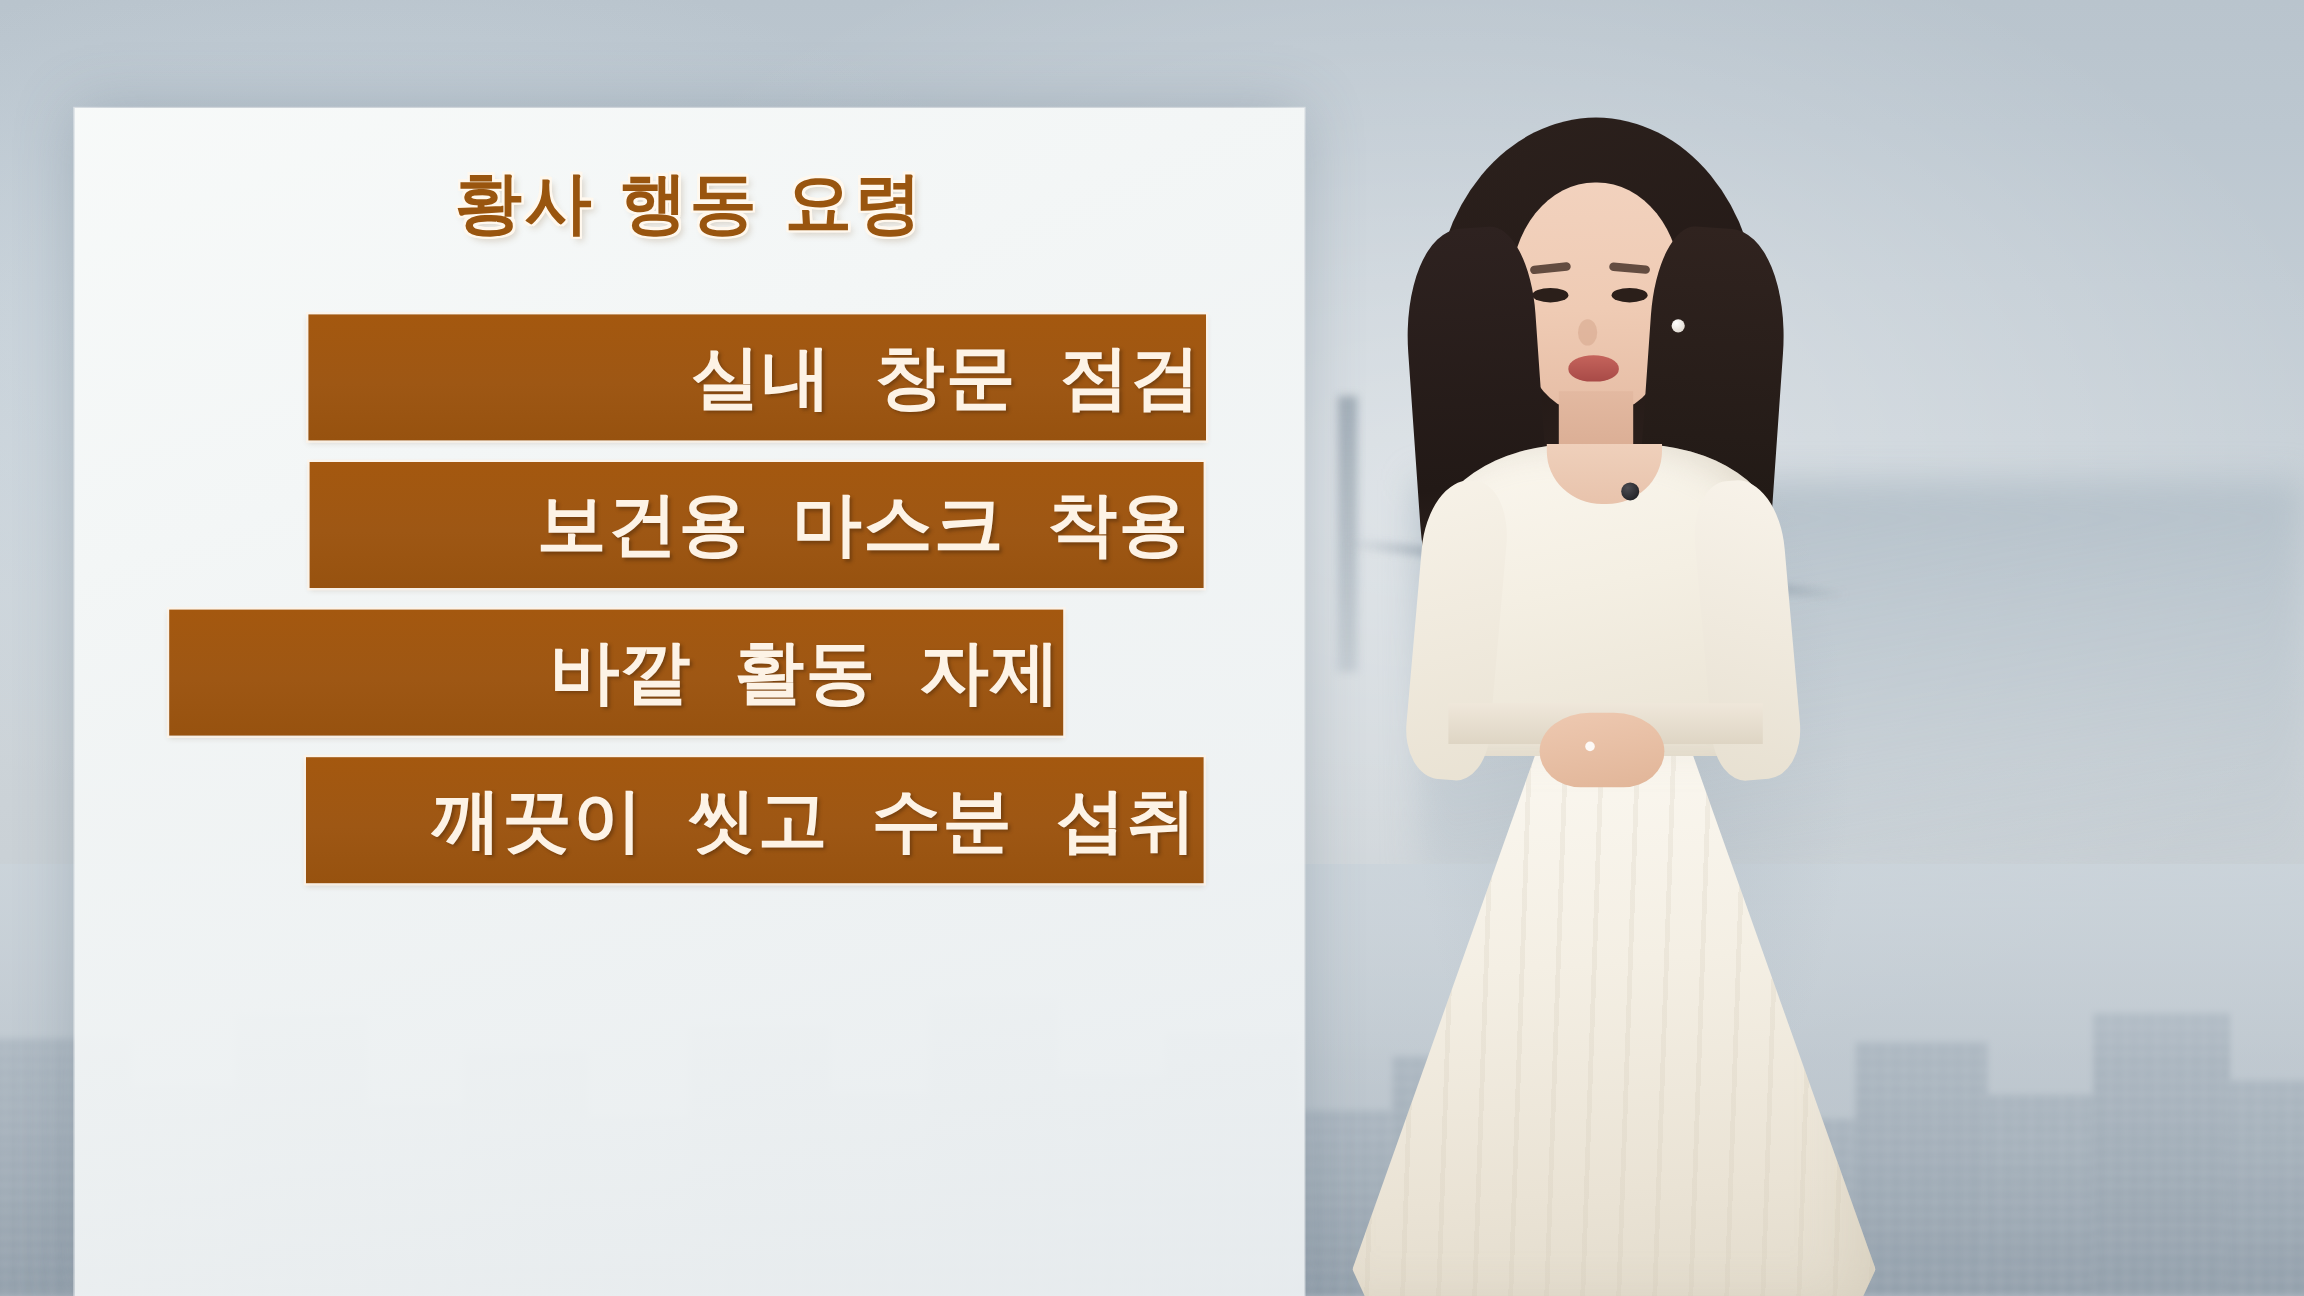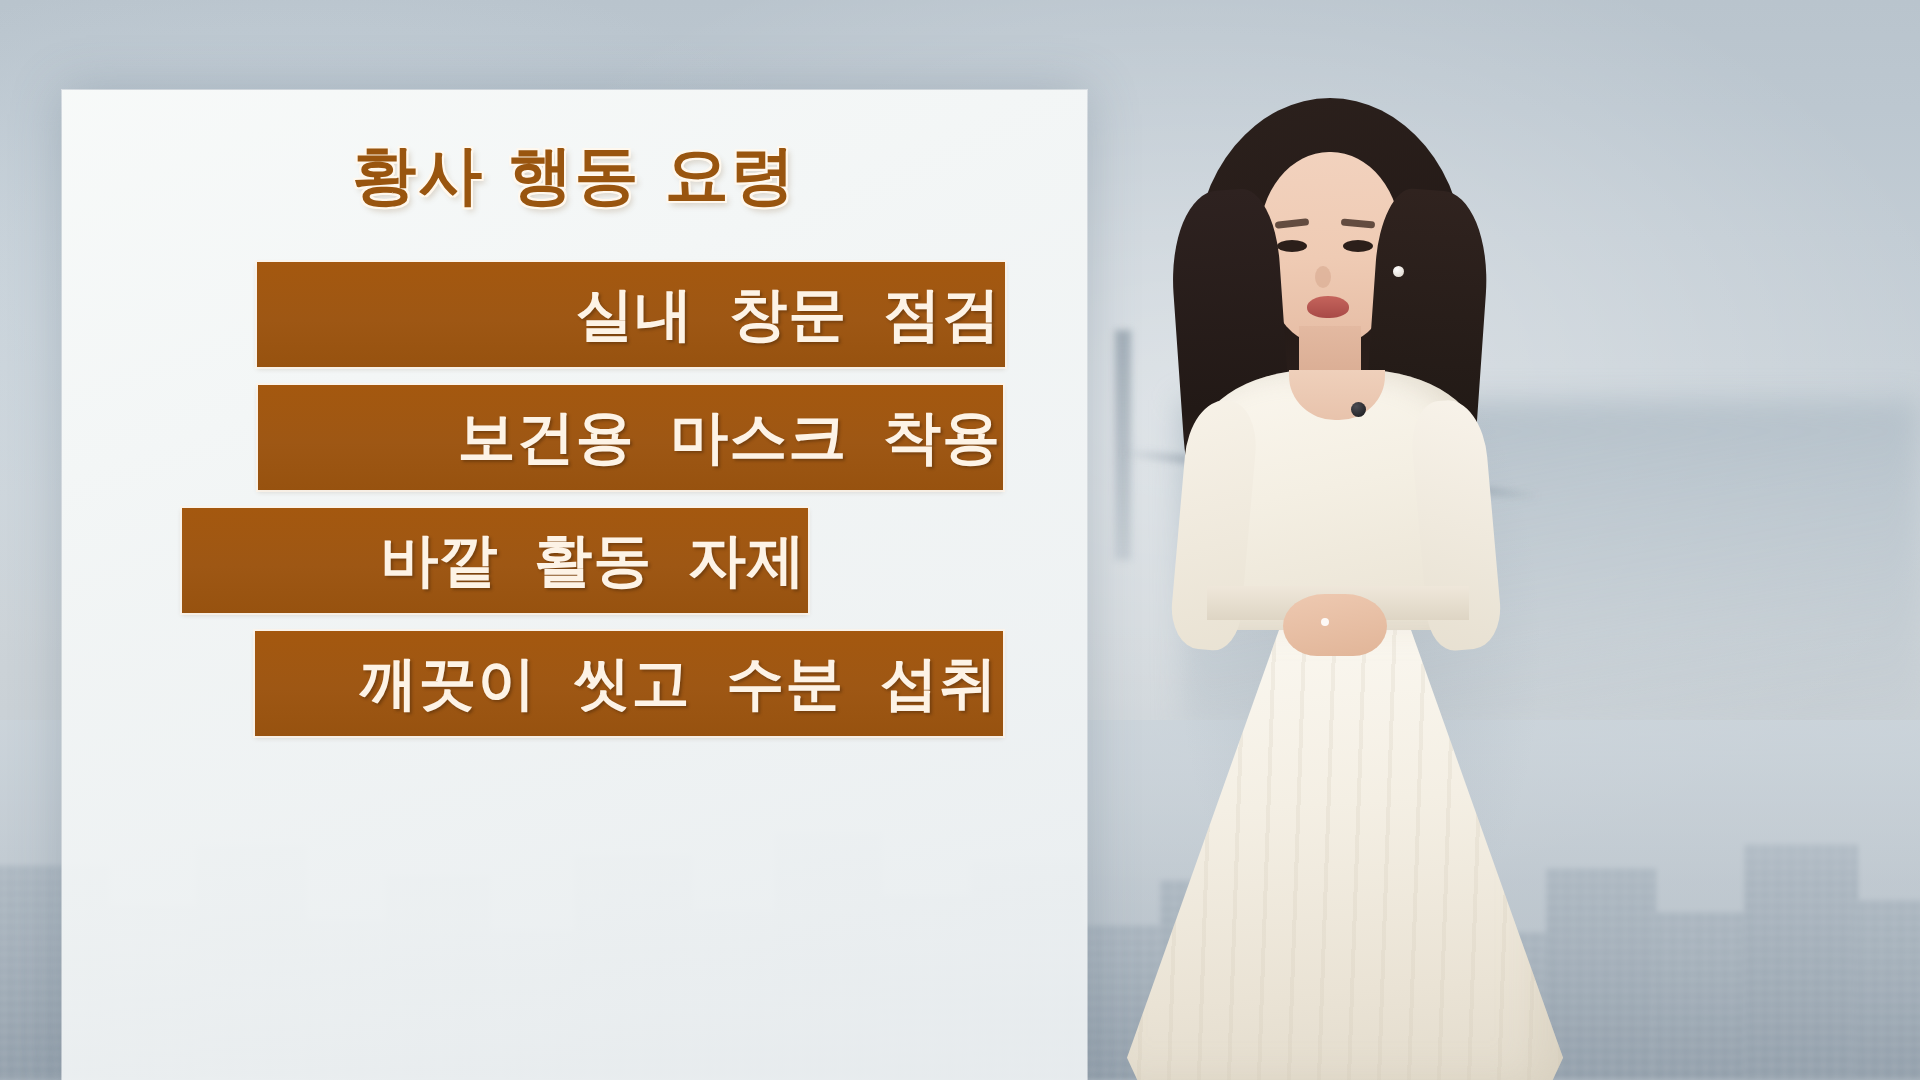--- a/index.html
+++ b/index.html
@@ -105,21 +105,21 @@
     height: 1000px;
     background: linear-gradient(160deg, rgba(249,251,250,0.97) 0%, rgba(243,246,246,0.95) 40%, rgba(236,240,242,0.93) 100%);
     box-shadow: 0 0 48px rgba(90,110,125,0.30), 0 0 0 1px rgba(255,255,255,0.55);
   }
 
   .panel-title {
     position: absolute;
     left: 0; top: 42px;
     width: 1025px;
     text-align: center;
-    font-size: 64px;
+    font-size: 56px;
     font-weight: 900;
     letter-spacing: 2px;
     color: #99550f;
     text-shadow:
       2px 0 0 #fff8ee, -2px 0 0 #fff8ee, 0 2px 0 #fff8ee, 0 -2px 0 #fff8ee,
       2px 2px 0 #fff8ee, -2px 2px 0 #fff8ee, 2px -2px 0 #fff8ee, -2px -2px 0 #fff8ee,
       3px 4px 6px rgba(120,80,30,0.25);
     white-space: nowrap;
   }
 
@@ -136,34 +136,34 @@
     margin: 0 0 18px 0;
     background: linear-gradient(180deg, #a4580f 0%, #9e5714 55%, #97520f 100%);
     box-shadow: 0 0 0 2px rgba(255,244,232,0.75), 0 2px 5px rgba(90,60,25,0.18);
     display: flex;
     align-items: center;
     justify-content: flex-end;
     font-family: Liberation Mono, monospace;
   }
   .bar-1 { width: 748px; margin-left: 195px; }
   .bar-2 { width: 745px; margin-left: 196px; }
-  .bar-3 { width: 626px; margin-left: 120px; }
+  .bar-3 { width: 745px; margin-left: 79px; }
   .bar-4 { width: 748px; margin-left: 193px; }
 
   .bar-text {
     font-size: 58px;
     font-weight: 800;
     color: #fdf3e6;
     letter-spacing: 1px;
     white-space: nowrap;
     padding-right: 2px;
     text-shadow: 2px 2px 3px rgba(70,38,8,0.45);
   }
   .bar-1 .bar-text { padding-right: 4px; }
-  .bar-2 .bar-text { padding-right: 2px; }
+  .bar-2 .bar-text { padding-right: 12px; }
   .bar-3 .bar-text { padding-right: 2px; }
   .bar-4 .bar-text { padding-right: 5px; }
 
   
   .presenter {
     position: absolute;
     left: 1075px;
     top: 70px;
     width: 560px;
     height: 1010px;

